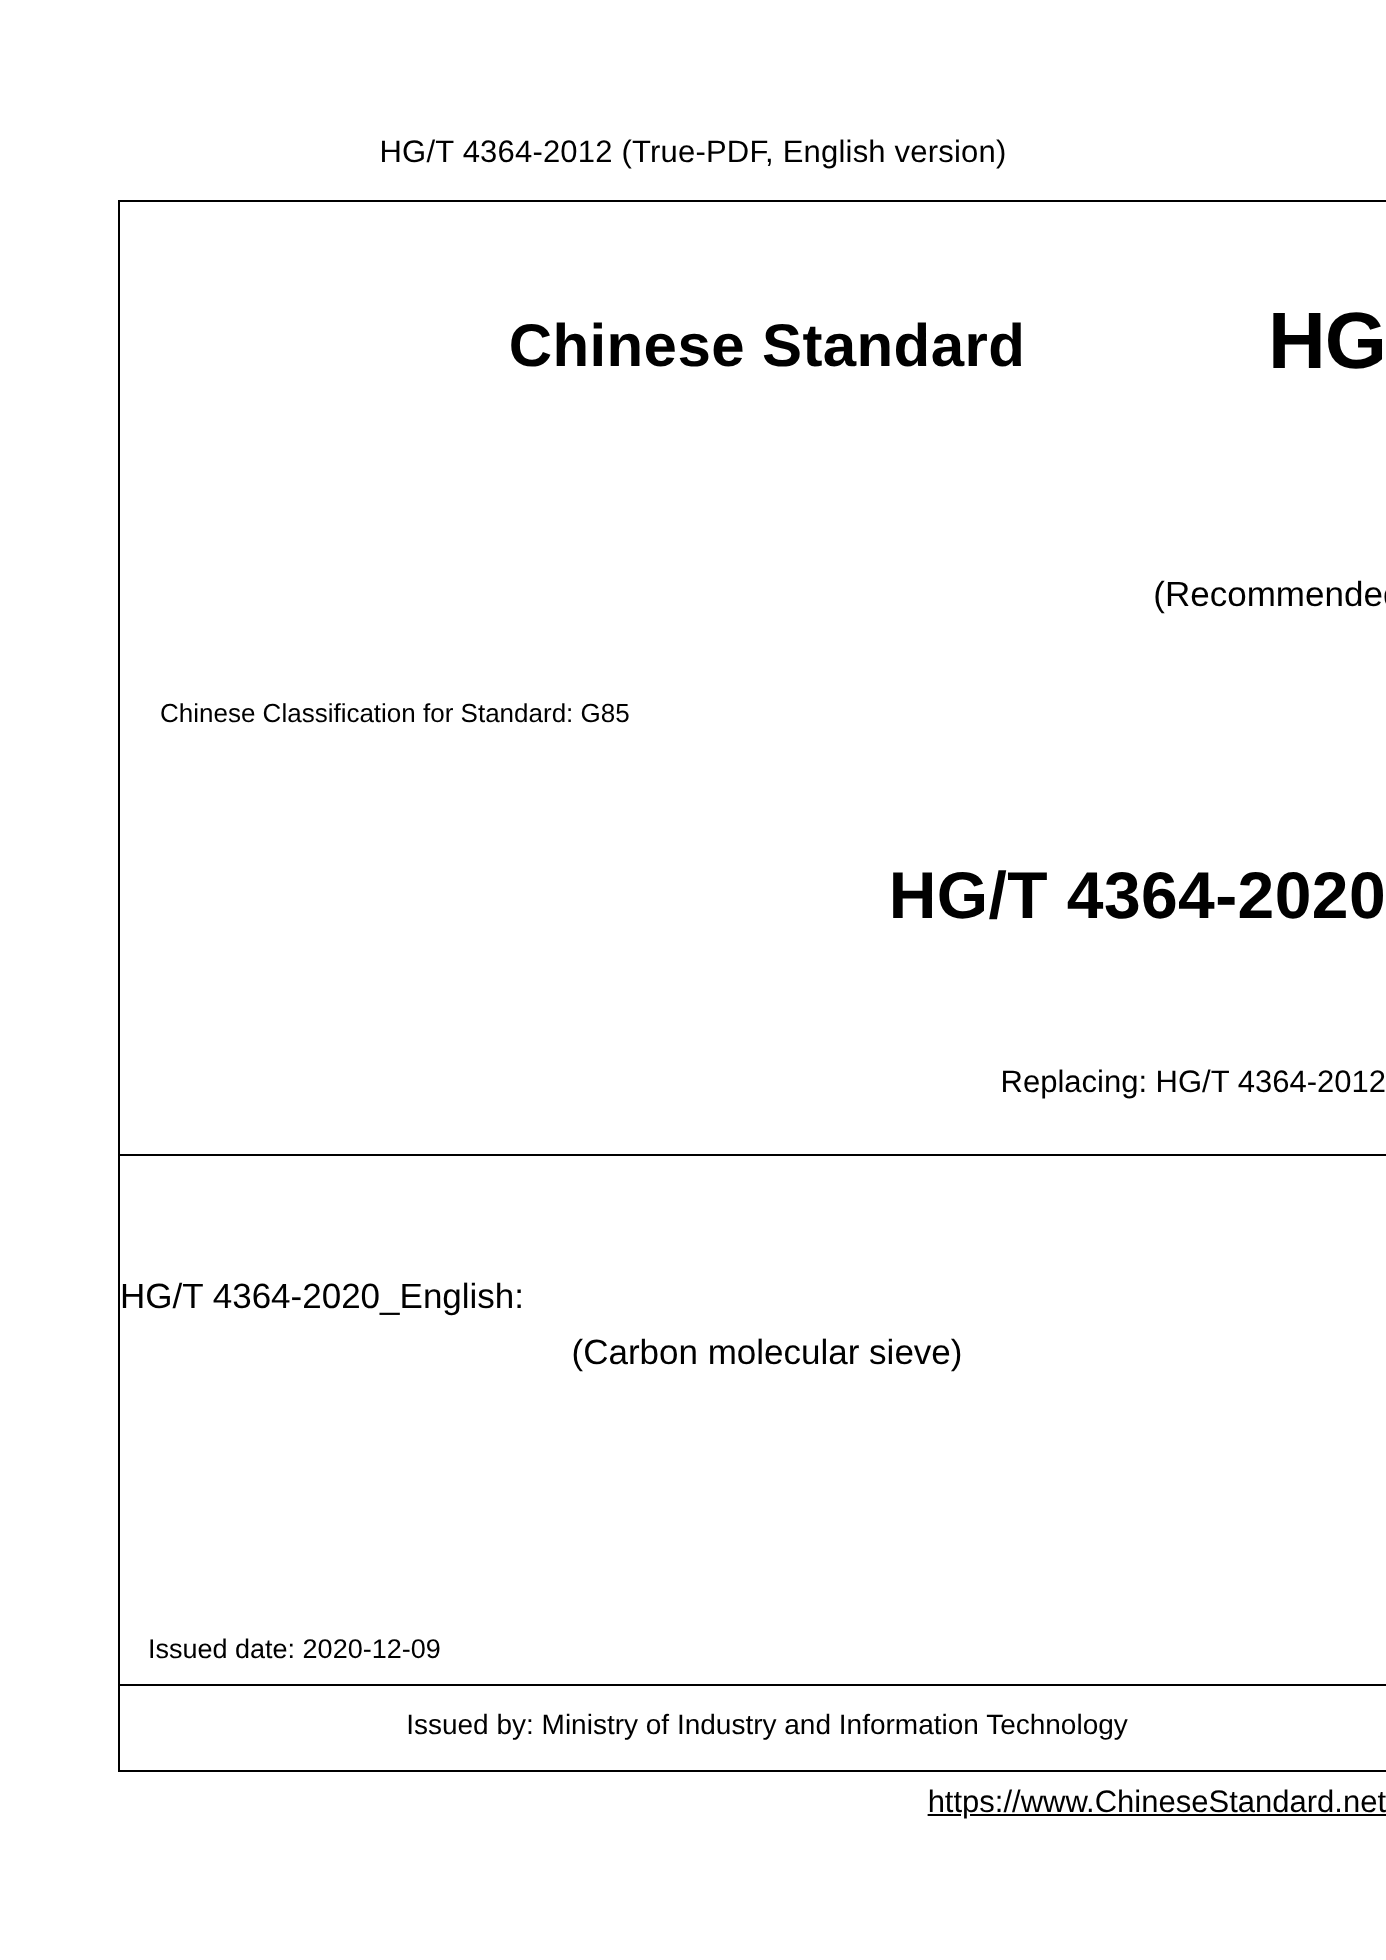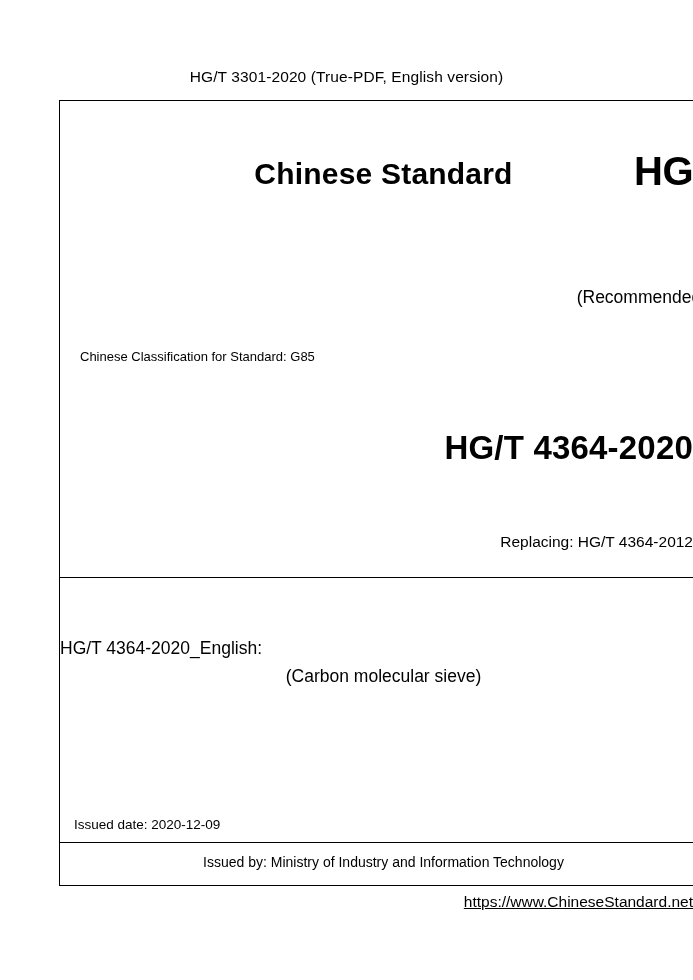--- a/index.html
+++ b/index.html
@@ -163,21 +163,21 @@
   }
   .footer-url span {
     text-decoration: underline;
   }
 </style>
 </head>
 <body>
 
 <div class="page">
 
-  <div class="header-line">HG/T 3301-2020 (True-PDF, English version)</div>
+  <div class="header-line">HG/T 4364-2012 (True-PDF, English version)</div>
 
   <div class="cert-box">
 
     <div class="sect-top">
       <div class="title-row">
         <div class="title-main">Chinese Standard</div>
         <div class="title-hg">HG</div>
       </div>
       <div class="sub-2">(Recommended)</div>
       <div class="class-line">Chinese Classification for Standard: G85</div>

